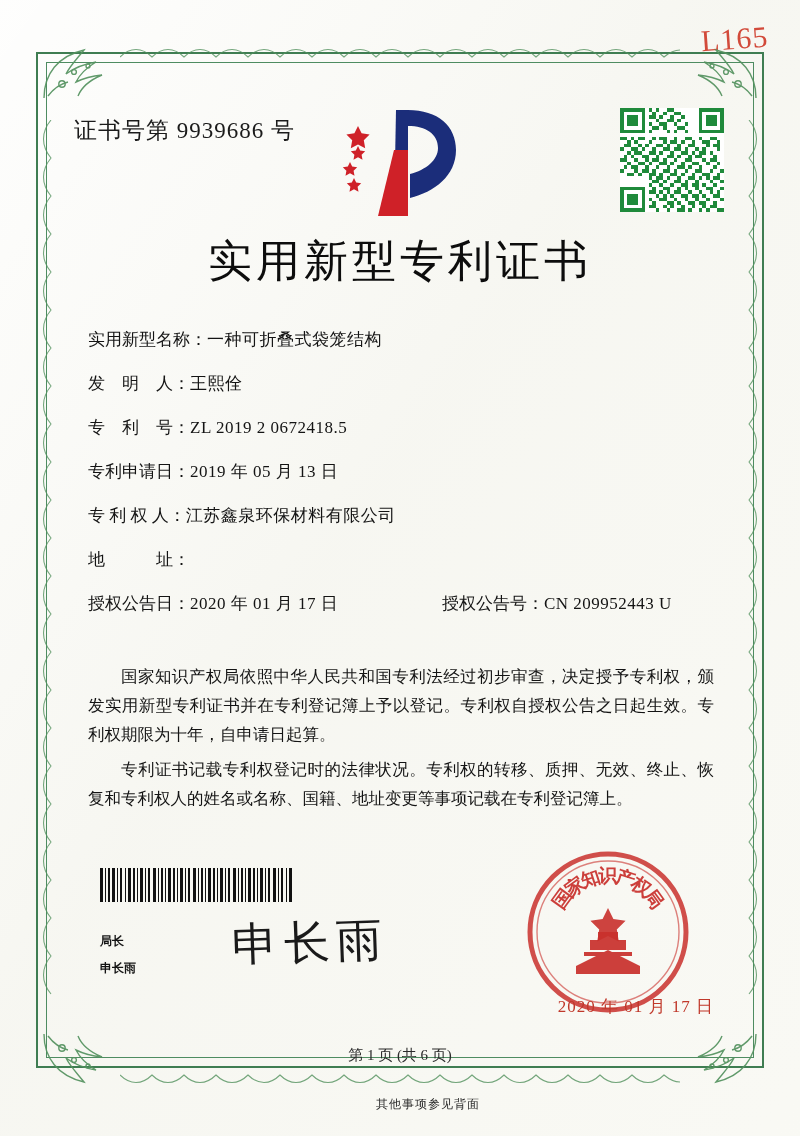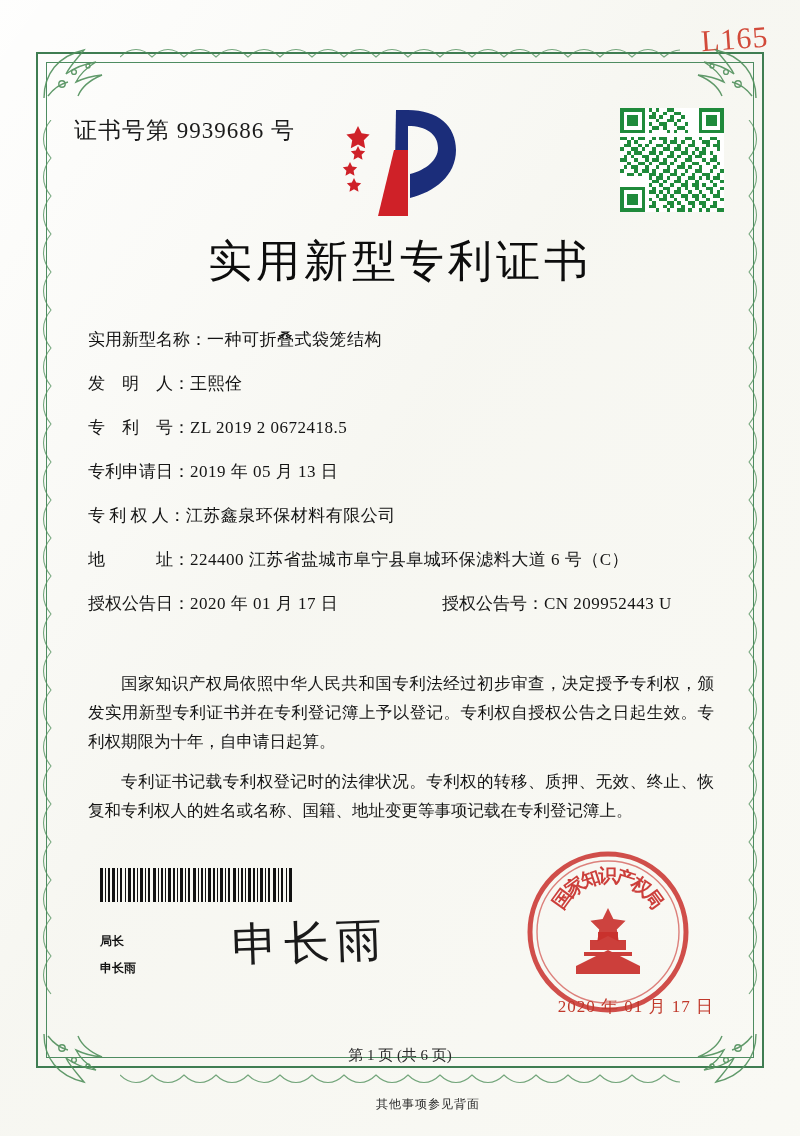--- a/index.html
+++ b/index.html
@@ -166,21 +166,21 @@
     position: absolute;
     left: 88px;
     top: 658px;
     width: 626px;
     font-size: 16.5px;
     line-height: 29px;
     color: #141414;
     text-align: justify;
   }
   .paragraphs p {
-    margin: 11px 0 6px 0;
+    margin: 4px 0 6px 0;
     text-indent: 2em;
   }
 
   
   .barcode {
     position: absolute;
     left: 100px;
     top: 868px;
     width: 196px;
     height: 34px;
@@ -578,21 +578,20 @@
 
     <div class="field-row">
       <span class="field-label">专 利 权 人</span>
       <span class="field-sep">：</span>
       <span class="field-value">江苏鑫泉环保材料有限公司</span>
     </div>
 
     <div class="field-row">
       <span class="field-label">地　　　址</span>
       <span class="field-sep">：</span>
-      <span class="field-value">224400 江苏省盐城市阜宁县阜城环保滤料大道 6 号（C）</span>
     </div>
 
     <div class="field-row two-col">
       <span class="field-label">授权公告日</span>
       <span class="field-sep">：</span>
       <span class="field-value">2020 年 01 月 17 日</span>
       <span class="sub-label">授权公告号</span>
       <span class="field-sep">：</span>
       <span class="field-value">CN 209952443 U</span>
     </div>

